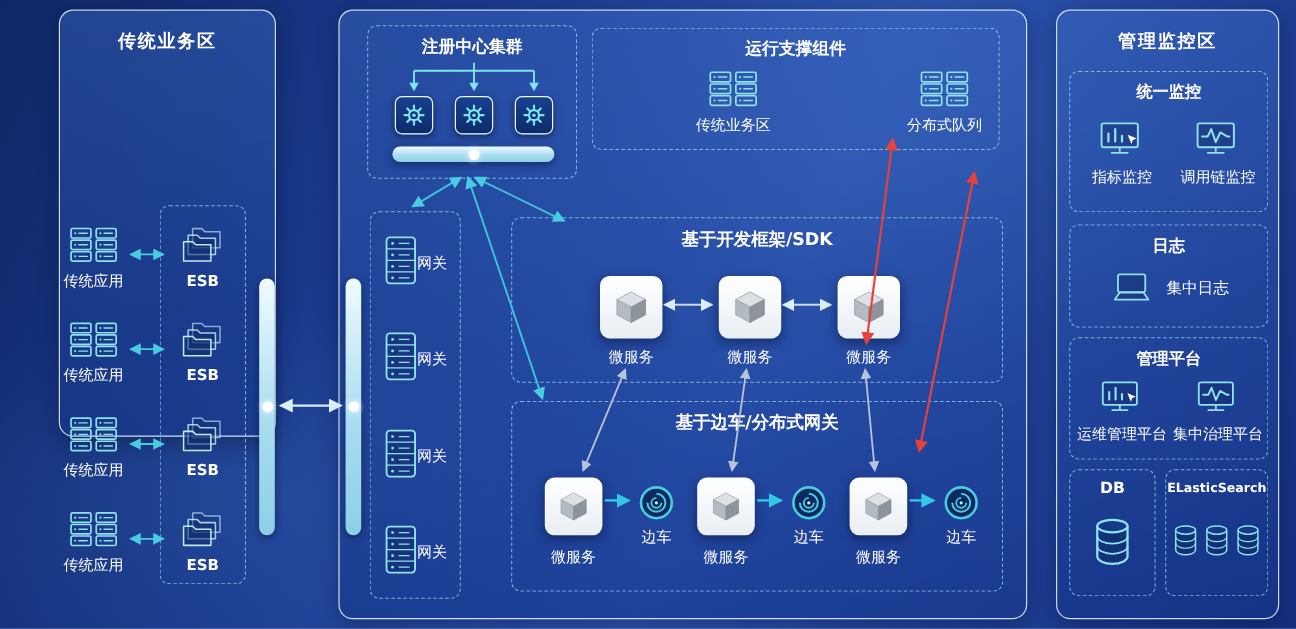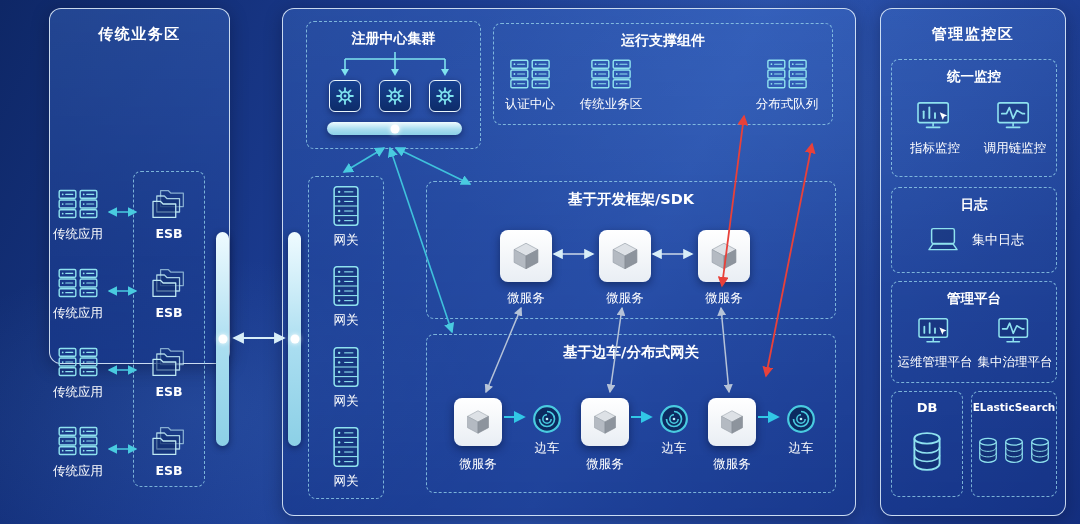--- a/index.html
+++ b/index.html
@@ -26,21 +26,21 @@
   .col .txt{margin-top:6px;font-size:12.5px;white-space:nowrap;text-align:center}
   .lb{position:absolute;background:linear-gradient(180deg,#effbff,#a9ddf0 55%,#8cd0e6);
     border-radius:7px;box-shadow:0 2px 7px rgba(0,0,30,.45);z-index:4}
   .lb::after{content:"";position:absolute;left:50%;top:50%;width:9px;height:9px;border-radius:50%;
     background:#fff;box-shadow:0 0 5px #fff;transform:translate(-50%,-50%)}
   .tile{position:absolute;background:linear-gradient(180deg,#ffffff,#e9eef4);border-radius:8px;
     box-shadow:0 3px 9px rgba(0,10,40,.45);display:flex;align-items:center;justify-content:center}
   .gear-tile{position:absolute;width:32px;height:32px;border:1.6px solid #eaf6fc;border-radius:6px;
     background:linear-gradient(180deg,#17408f,#0d2c6a);display:flex;align-items:center;justify-content:center;
     box-shadow:0 2px 6px rgba(0,0,30,.4)}
-  .gcell{display:flex;flex-direction:column;align-items:center}
+  .gcell{display:flex;align-items:center}
   .gcell .txt{margin-top:5px;font-size:12.5px}
   .flexbox-col{display:flex;flex-direction:column;justify-content:space-around;align-items:center}
   .overlay{position:absolute;inset:0;z-index:6;pointer-events:none}
   .small{font-size:11px}
   .tiny{font-size:10.5px}
 </style>
 </head>
 <body>
 
 <div class="stage">
@@ -247,26 +247,20 @@
     <div class="gear-tile" style="left:122px;top:58px">
       <svg width="20" height="20">
             <use href="#sym-gear"></use>
           </svg>
     </div>
     <div class="lb" style="left:20px;top:100px;width:135px;height:13px"></div>
   </div>
 
   <div class="dbox" style="left:210px;top:14px;width:340px;height:102px">
     <div class="btitle" style="top:8px">运行支撑组件</div>
-    <div class="col" style="left:0;top:34px;width:72px">
-      <svg width="44" height="32">
-            <use href="#sym-servers"></use>
-          </svg>
-      <div class="txt">认证中心</div>
-    </div>
     <div class="col" style="left:81px;top:34px;width:72px">
       <svg width="44" height="32">
             <use href="#sym-servers"></use>
           </svg>
       <div class="txt">传统业务区</div>
     </div>
     <div class="col" style="left:251px;top:34px;width:84px">
       <svg width="44" height="32">
             <use href="#sym-servers"></use>
           </svg>

